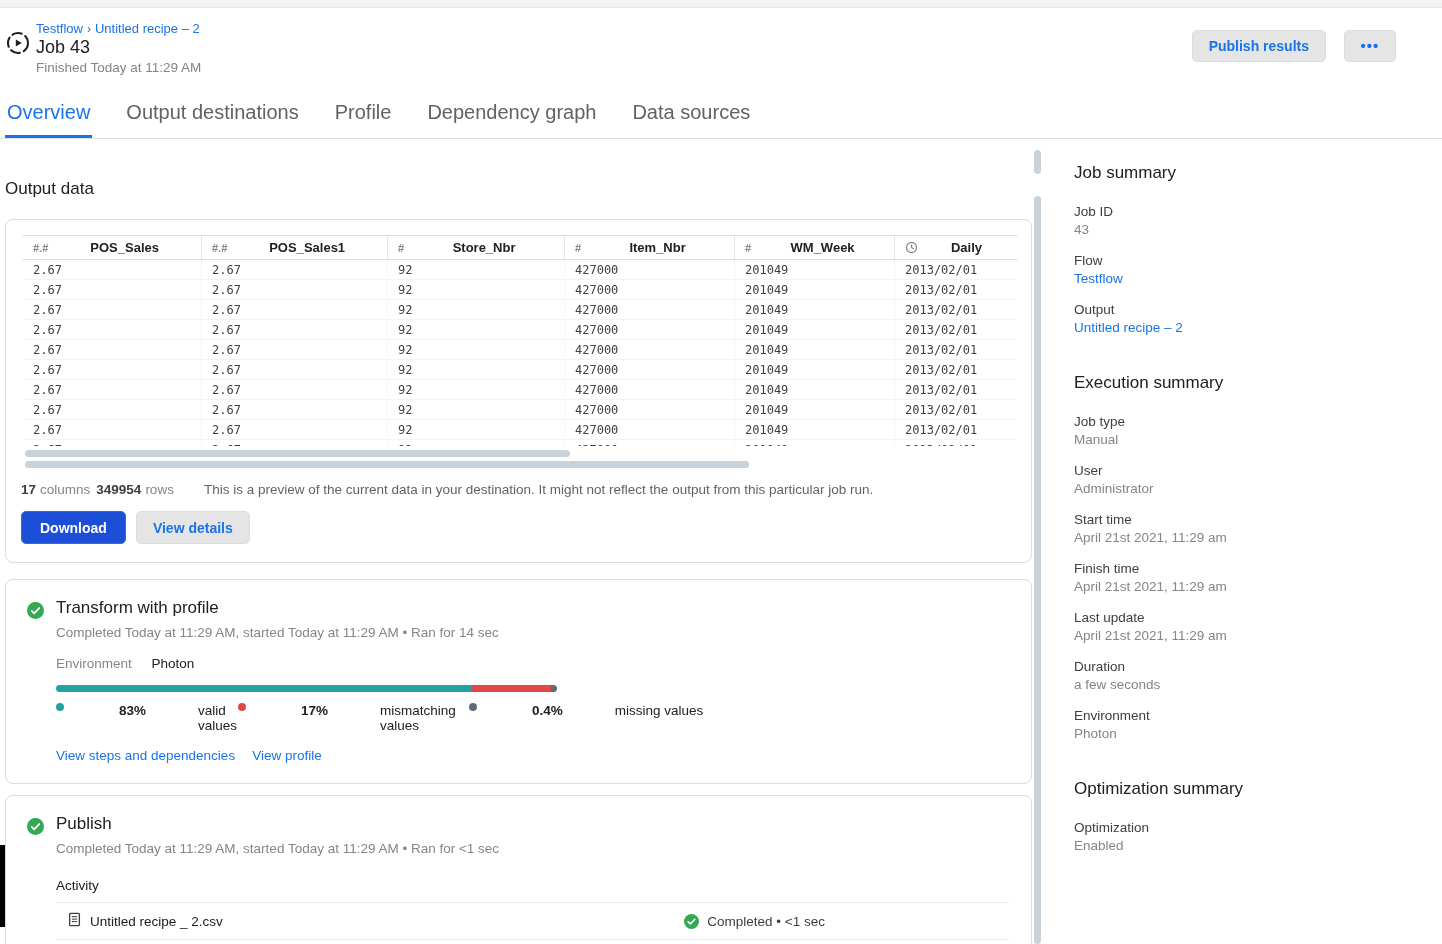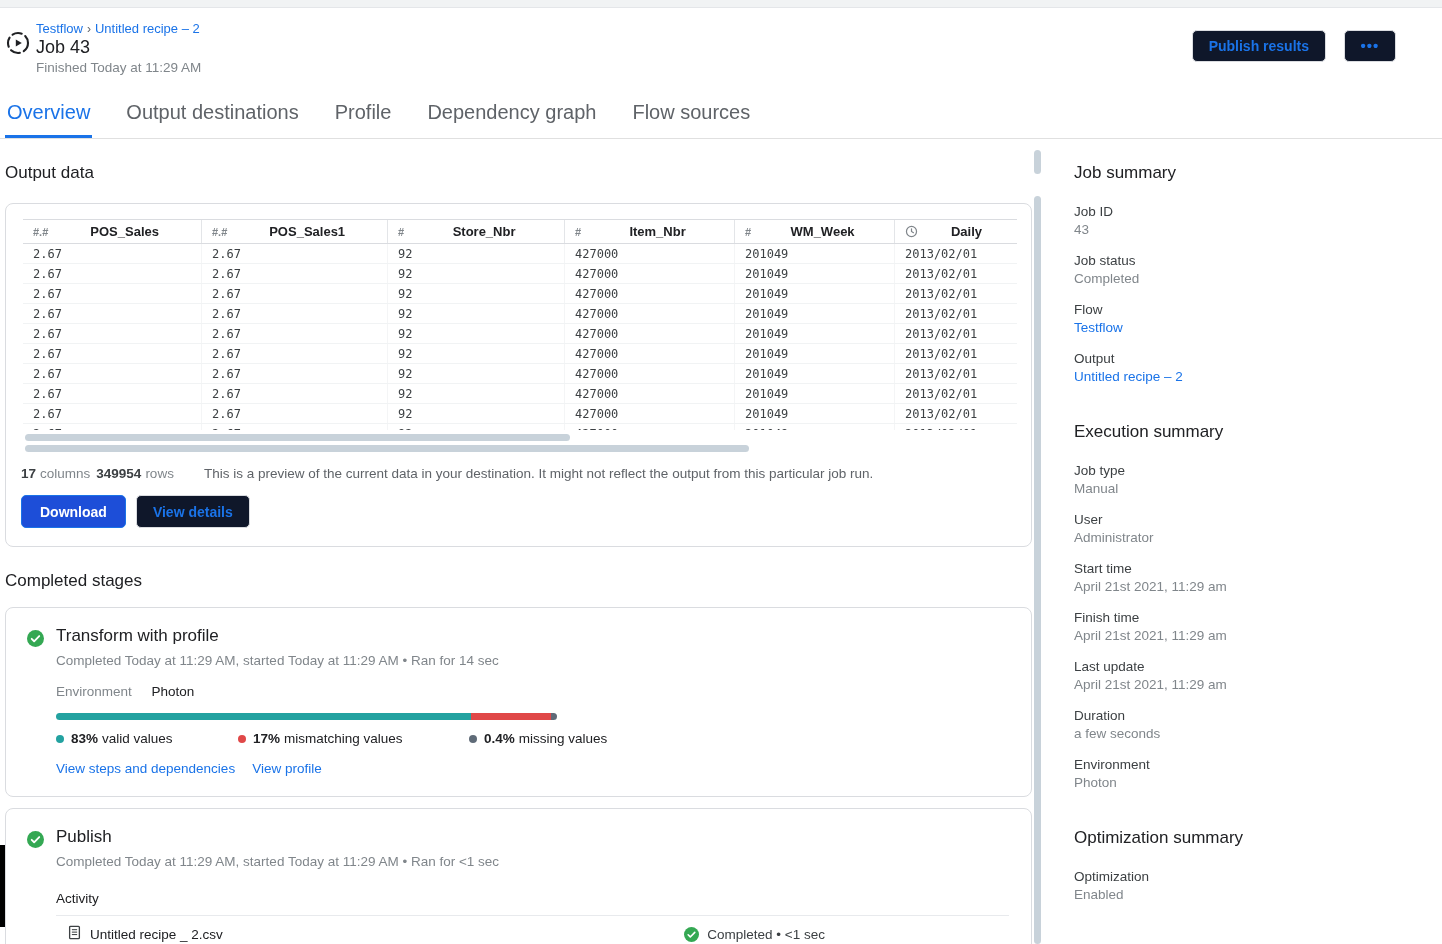--- a/index.html
+++ b/index.html
@@ -12,37 +12,37 @@
   .hdr { display:flex; align-items:flex-start; padding:14px 46px 0 6px; }
   .job-icon { margin-top:9px; width:24px; height:24px; flex:0 0 auto; }
   .hdr-text { margin-left:6px; flex:1; }
   .breadcrumb { font-size:13px; color:#1a73e8; line-height:14px; }
   .breadcrumb a { color:#1a73e8; text-decoration:none; cursor:pointer; }
   .crumb-sep { color:#5f6368; margin:0 4px; font-size:12px; }
   .job-title { font-size:18px; color:#202124; line-height:23px; font-weight:400; }
   .job-sub { font-size:13.5px; color:#80868b; line-height:18px; }
   .hdr-actions { display:flex; gap:18px; margin-top:8px; }
   .btn { border-radius:5px; font-size:14px; font-weight:700; cursor:pointer;
-    border:1px solid #dadce0; background:#0f172a; color:#1a73e8; }
+    border:1px solid #dadce0; background:#e5e5e5; color:#1a73e8; }
   .btn.publish { padding:7px 16px; height:32px; }
   .btn.more { width:52px; height:32px; font-size:15px; letter-spacing:1px; line-height:10px; }
   .btn.primary { background:#1d4ed8; color:#fff; border-color:#1a73e8; }
 
   
   .tabs { display:flex; gap:32px; padding:14px 0 0 5px; border-bottom:1px solid #e0e0e0; margin-top:6px; }
   .tab { font-size:20px; color:#5f6368; padding:4px 2px 11px 2px; cursor:pointer; border-bottom:3px solid transparent; }
   .tab.active { color:#1a73e8; border-bottom-color:#1a73e8; }
 
   
   .main { display:flex; padding-left:5px; }
   .left-col { width:1027px; flex:0 0 auto; }
   .sidebar { margin-left:42px; width:330px; padding-top:24px; }
 
   h2.sec { font-size:17px; font-weight:400; color:#202124; }
-  .left-col h2.sec { margin-top:24px; }
+  .left-col h2.sec { margin-top:40px; }
 
   
   .table-card { margin-top:20px; border:1px solid #dadce0; border-radius:8px; padding:15px 15px 18px 15px; }
   .dtable { width:994px; margin-left:2px; }
   .thead { display:flex; height:25px; border-top:1px solid #dadce0; border-bottom:1px solid #dadce0; align-items:center; }
   .th { display:flex; align-items:center; height:100%; }
   .th + .th { border-left:1px solid #e3e5e8; }
   .col-icon { font-size:11px; font-weight:700; color:#80868b; margin-left:10px; display:inline-flex; align-items:center; }
   .col-label { flex:1; text-align:center; font-size:13px; font-weight:700; color:#202124; }
   .drow { display:flex; height:20px; line-height:20px; border-bottom:1px solid #f1f3f4; }
@@ -69,21 +69,21 @@
   .stage-title { font-size:17px; font-weight:400; color:#202124; }
   .stage-sub { font-size:13.5px; color:#80868b; margin-top:7px; }
   .env-line { margin-top:16px; font-size:13.5px; }
   .env-lbl { color:#80868b; }
   .env-val { color:#202124; margin-left:16px; font-weight:500; }
   .qbar { display:flex; width:501px; height:7px; border-radius:4px; overflow:hidden; margin-top:14px; }
   .qseg.valid { background:#23a2a0; }
   .qseg.mismatch { background:#e04848; }
   .qseg.missing { background:#5f6b78; }
   .legend { display:flex; margin-top:11px; font-size:13.5px; color:#202124; }
-  .leg-item { display:flex; align-items:center; margin-right:34px; }
+  .leg-item { display:flex; margin-right:34px;gap:48px; }
   .leg-item.w1{ width:148px; } .leg-item.w2{ width:197px; }
   .dot { width:8px; height:8px; border-radius:50%; margin-right:7px; flex:0 0 auto; }
   .dot.teal{ background:#23a2a0; } .dot.red{ background:#e04848; } .dot.gray{ background:#5f6b78; }
   .leg-pct { font-weight:700; margin-right:4px; }
   .stage-links { display:flex; gap:17px; margin-top:15px; }
   .link { color:#1a73e8; font-size:13.5px; cursor:pointer; text-decoration:none; }
   .activity-lbl { margin-top:22px; font-size:13.5px; color:#202124; padding-bottom:9px; border-bottom:1px solid #e8eaed; }
   .activity-row { display:flex; justify-content:space-between; align-items:center; padding:9px 4px 9px 11px; border-bottom:1px solid #e8eaed; }
   .file-cell { display:flex; align-items:center; font-size:13.5px; color:#202124; gap:8px; }
   .status-cell { display:flex; align-items:center; font-size:13.5px; color:#3c4043; gap:8px; margin-right:180px; }
@@ -127,21 +127,21 @@
       <button class="btn publish">Publish results</button>
       <button class="btn more">•••</button>
     </div>
   </div>
 
   <div class="tabs">
     <div class="tab active">Overview</div>
     <div class="tab">Output destinations</div>
     <div class="tab">Profile</div>
     <div class="tab">Dependency graph</div>
-    <div class="tab">Flow sources</div>
+    <div class="tab">Data sources</div>
   </div>
 
   <div class="main">
 
     <div class="left-col">
       <h2 class="sec">Output data</h2>
 
       <div class="table-card">
         <div class="dtable">
           <div class="thead">
@@ -268,21 +268,20 @@
           <span class="cnt-lbl">rows</span>
           <span class="foot-note">This is a preview of the current data in your destination. It might not reflect the output from this particular job run.</span>
         </div>
 
         <div class="table-actions">
           <button class="btn primary download">Download</button>
           <button class="btn details">View details</button>
         </div>
       </div>
 
-      <h2 class="sec">Completed stages</h2>
 
       <div class="stage-card">
         <span class="check">
           <svg viewBox="0 0 16 16" width="17" height="17">
               <circle cx="8" cy="8" r="8" fill="#34a853"></circle>
               <path d="M4.4 8.3l2.3 2.3 4.8-4.9" stroke="#fff" stroke-width="1.7" fill="none" stroke-linecap="round" stroke-linejoin="round"></path>
             </svg>
         </span>
         <div class="stage-title">Transform with profile</div>
         <div class="stage-sub">Completed Today at 11:29 AM, started Today at 11:29 AM • Ran for 14 sec</div>
@@ -354,24 +353,20 @@
 
     <aside class="sidebar">
       <div class="side-sec">
         <h2 class="sec">Job summary</h2>
         <div class="side-rows">
             <div class="side-row">
               <span class="side-label">Job ID</span>
               <span class="side-value">43</span>
             </div>
             <div class="side-row">
-              <span class="side-label">Job status</span>
-              <span class="side-value">Completed</span>
-            </div>
-            <div class="side-row">
               <span class="side-label">Flow</span>
               <span class="side-value link">Testflow</span>
             </div>
             <div class="side-row">
               <span class="side-label">Output</span>
               <span class="side-value link">Untitled recipe – 2</span>
             </div>
           </div>
       </div>
       <div class="side-sec">

